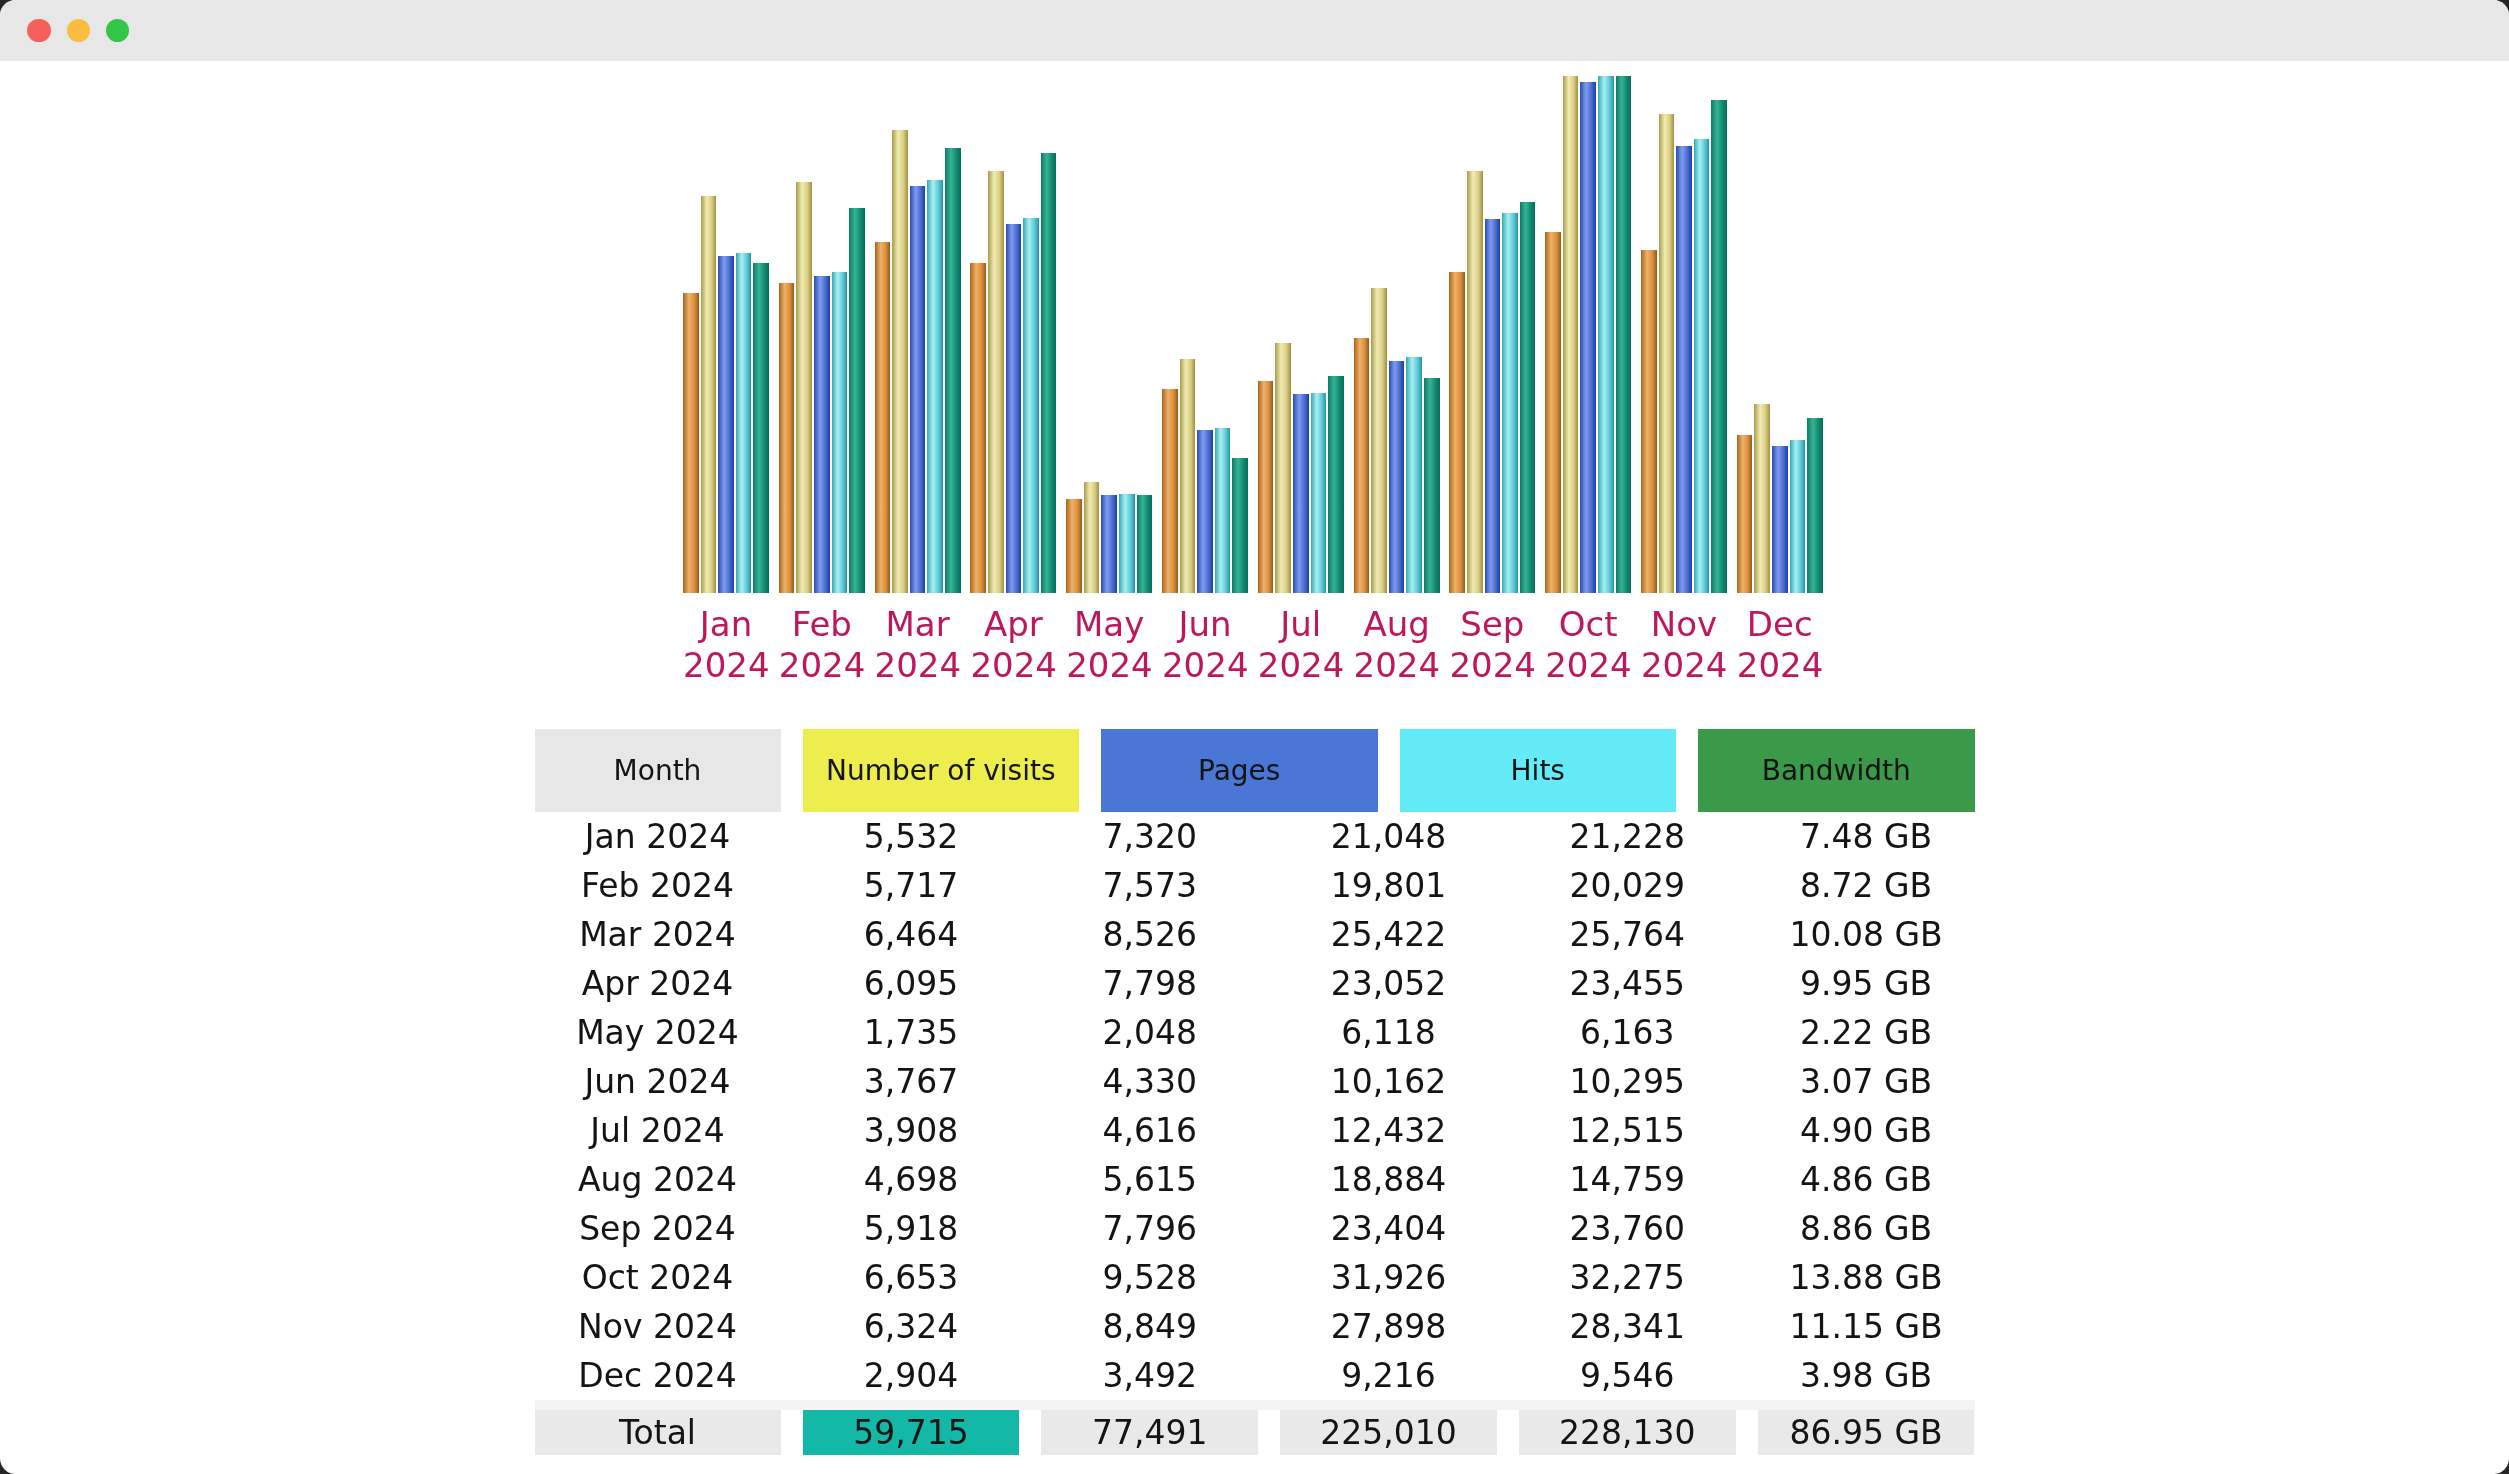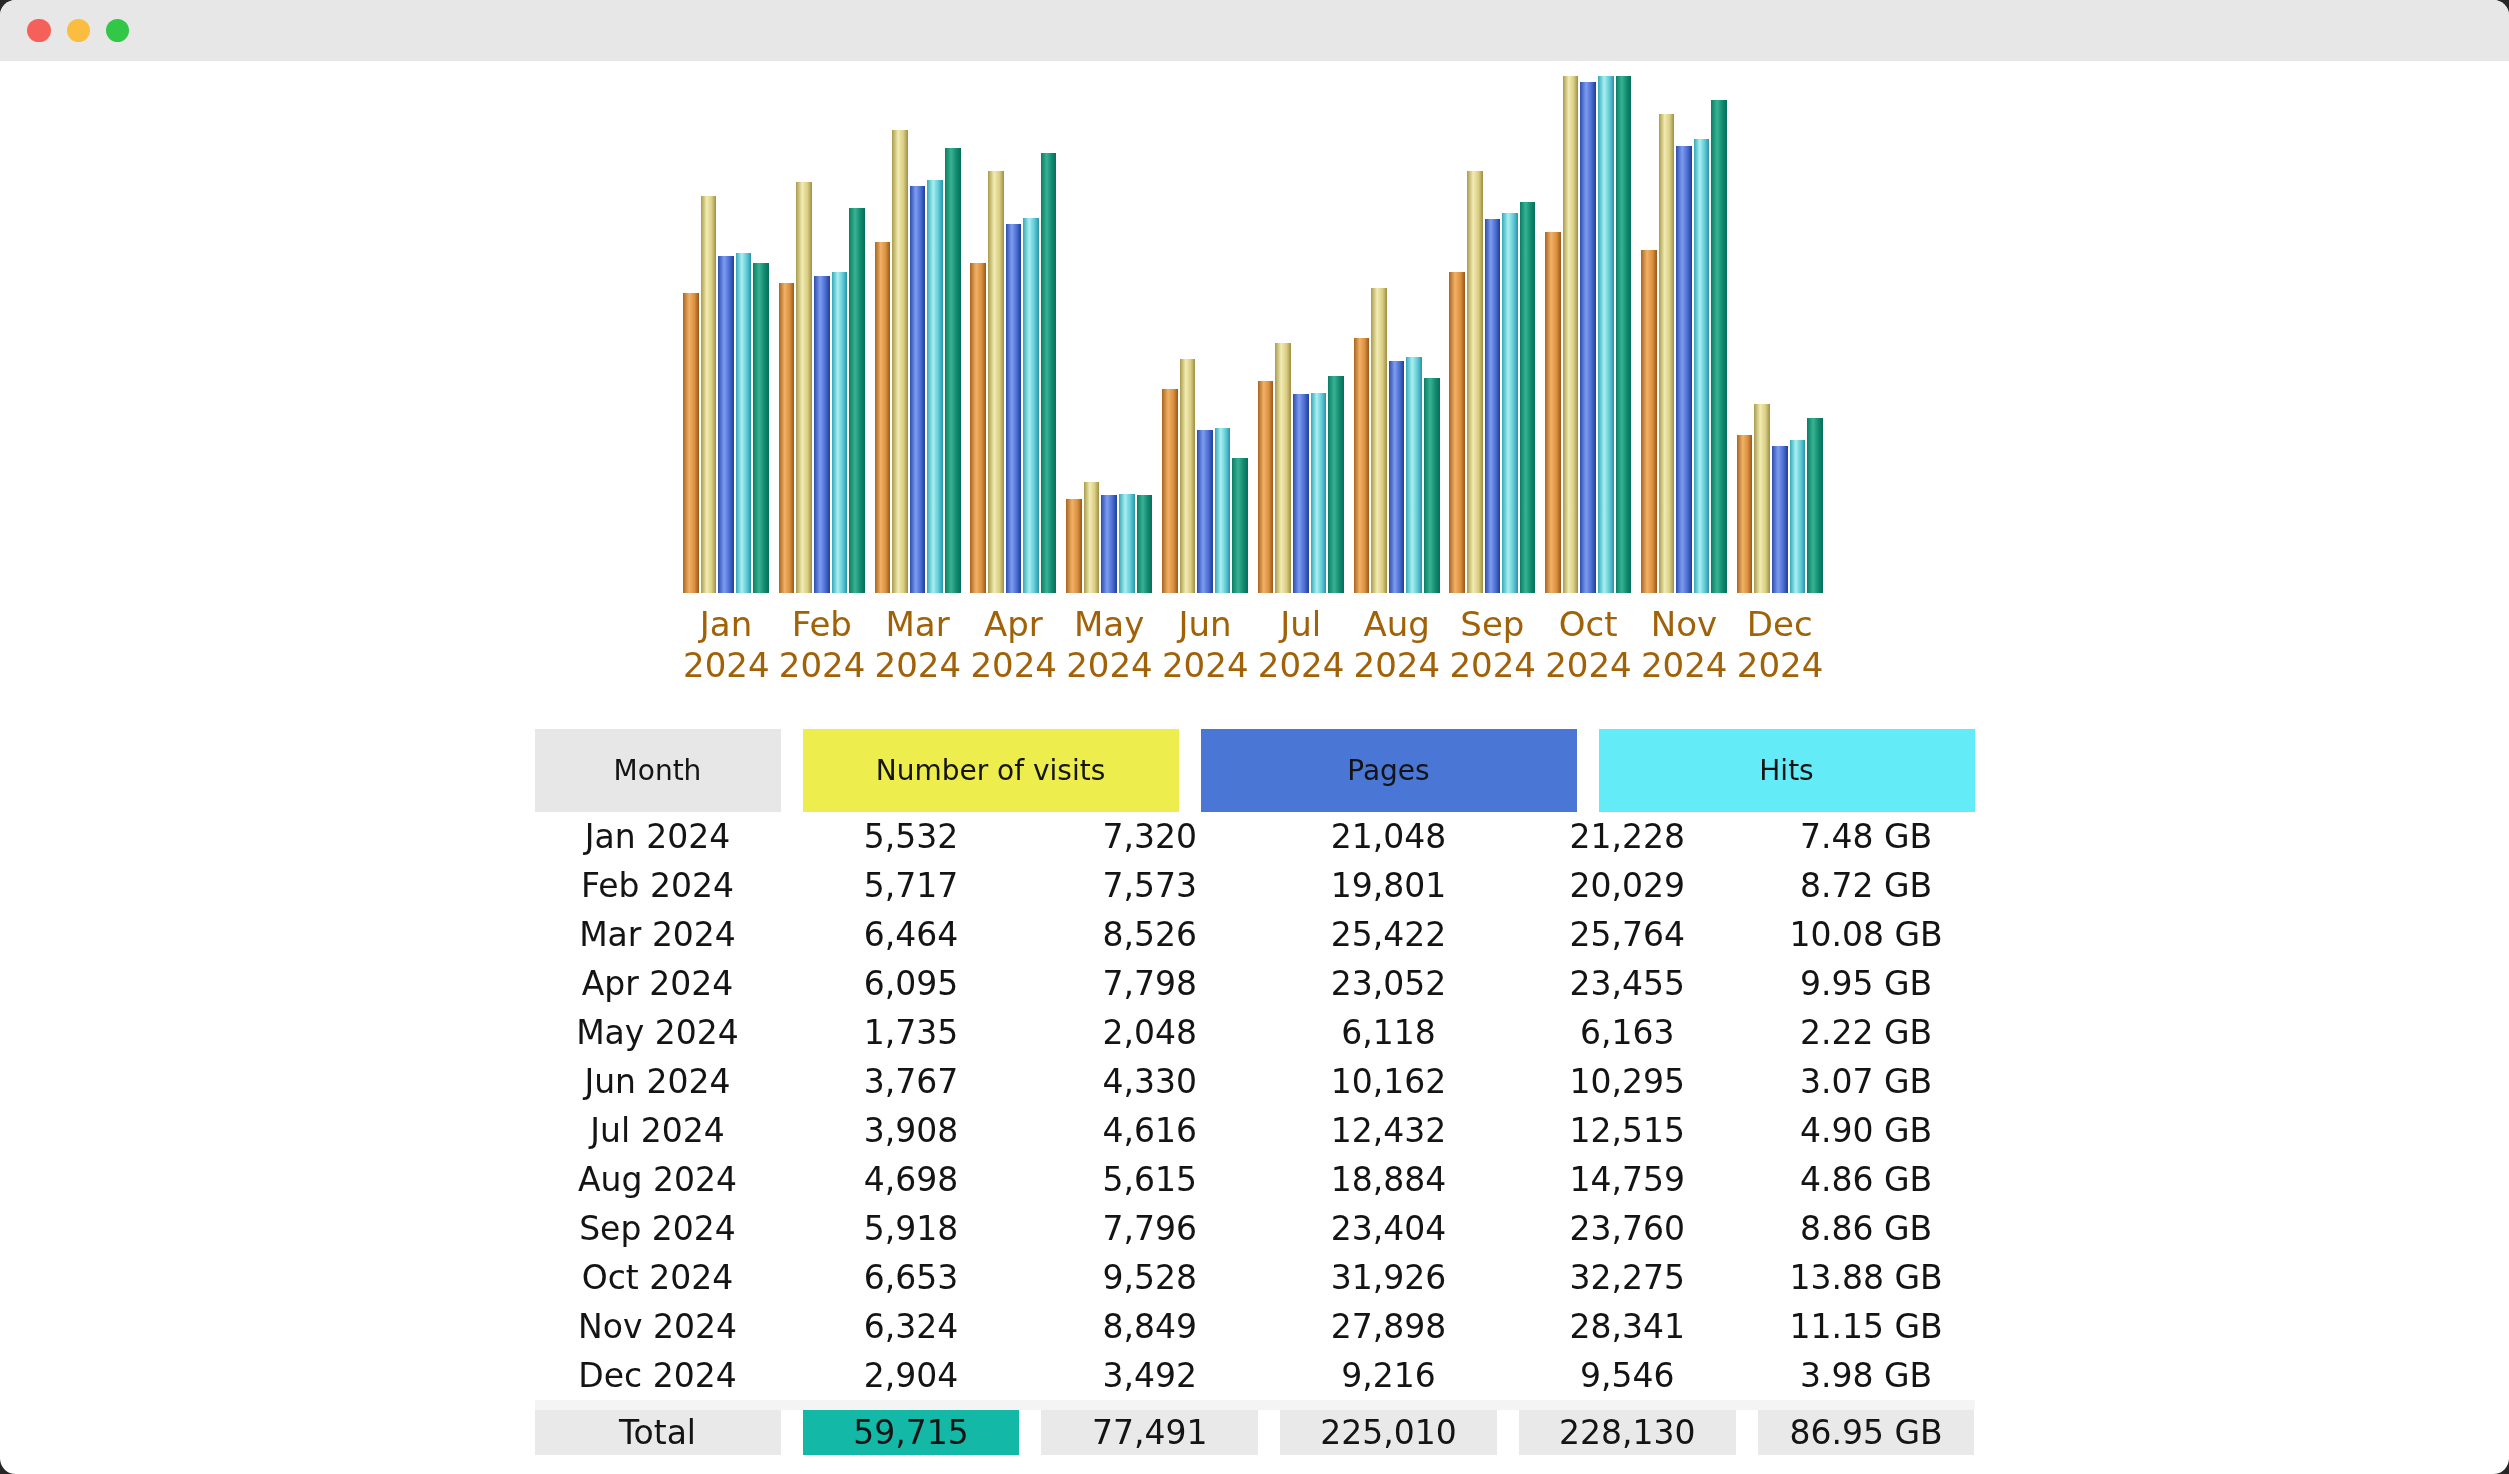--- a/index.html
+++ b/index.html
@@ -9,21 +9,21 @@
   
   .titlebar { height:61px; background:#e8e7e7; position:relative; }
   .lights { position:absolute; left:27.4px; top:18.6px; display:flex; gap:15.7px; }
   .light { width:23.5px; height:23.5px; border-radius:50%; }
 
   
   .chart { width:1143px; margin:14.7px auto 0; display:flex; gap:9.8px; }
   .month-col { width:86px; display:flex; flex-direction:column; }
   .bars { height:517px; display:flex; gap:2px; align-items:flex-end; }
   .bar { width:15.7px; }
-  .xlabel { margin-top:11.8px; text-align:center; font-size:34px; line-height:41px; color:#a16207; white-space:pre-line; }
+  .xlabel { margin-top:11.8px; text-align:center; font-size:34px; line-height:41px; color:#be185d; white-space:pre-line; }
 
   
   .stats-table { width:1440px; margin:43px auto 0; }
   .t-row { display:flex; gap:22px; }
   .t-cell { flex:1; text-align:center; color:#141414; display:flex; align-items:center; justify-content:center; }
   .t-cell.first { flex:0 0 246px; }
   .head .t-cell { height:83px; font-size:28px; line-height:36px; padding:0 13.7px; }
   .body .t-cell { height:49px; font-size:33px; background:#ffffff; }
   .separator { height:9.8px; }
   .total .t-cell { height:45px; font-size:33px; }
@@ -174,20 +174,21 @@
           <div class="xlabel">Dec
 2024</div>
         </div>
       </div>
     <div class="stats-table" id="stats-table">
         <div class="t-row head">
           <div class="t-cell first" style="background: rgb(231, 231, 231);">Month</div>
           <div class="t-cell" style="background: rgb(237, 237, 77);">Number of visits</div>
           <div class="t-cell" style="background: rgb(74, 119, 214);">Pages</div>
           <div class="t-cell" style="background: rgb(99, 235, 247);">Hits</div>
+          <div class="t-cell" style="background: rgb(59, 154, 74);">Bandwidth</div>
         </div>
         <div class="body">
           <div class="t-row ">
             <div class="t-cell first">Jan 2024</div>
             <div class="t-cell">5,532</div>
             <div class="t-cell">7,320</div>
             <div class="t-cell">21,048</div>
             <div class="t-cell">21,228</div>
             <div class="t-cell">7.48 GB</div>
           </div>

